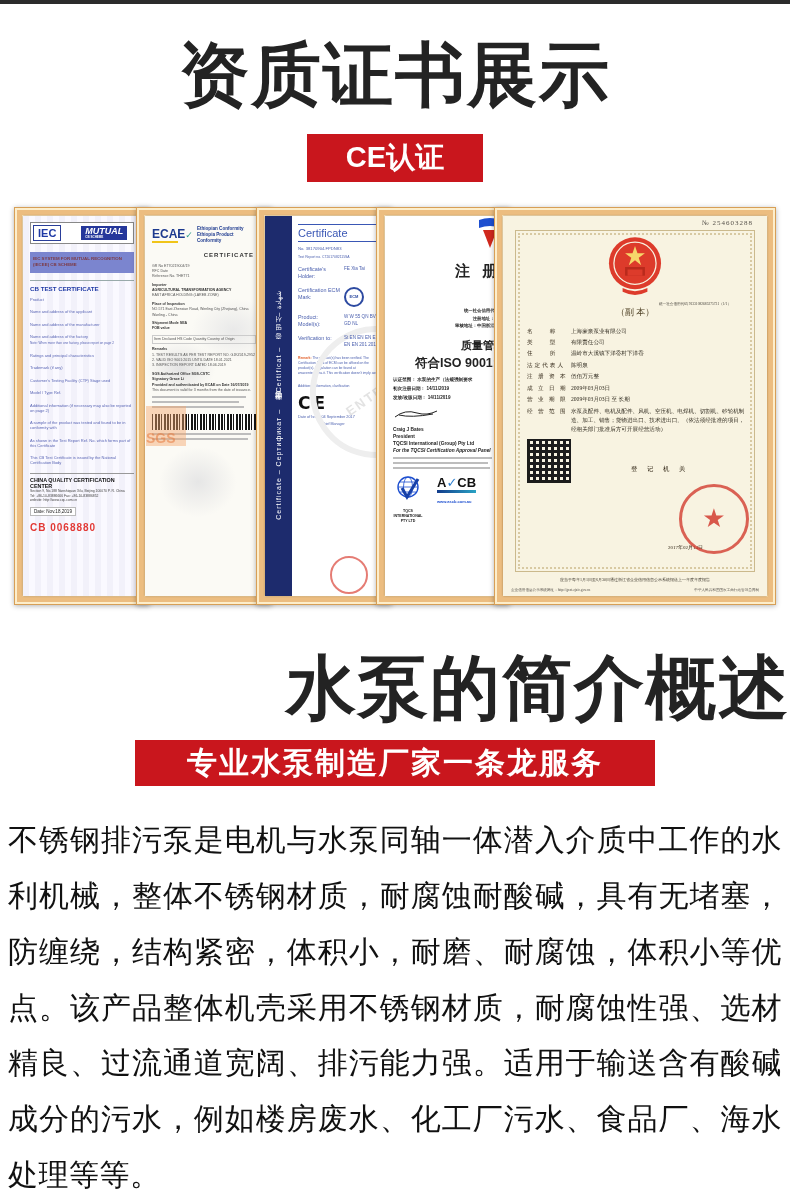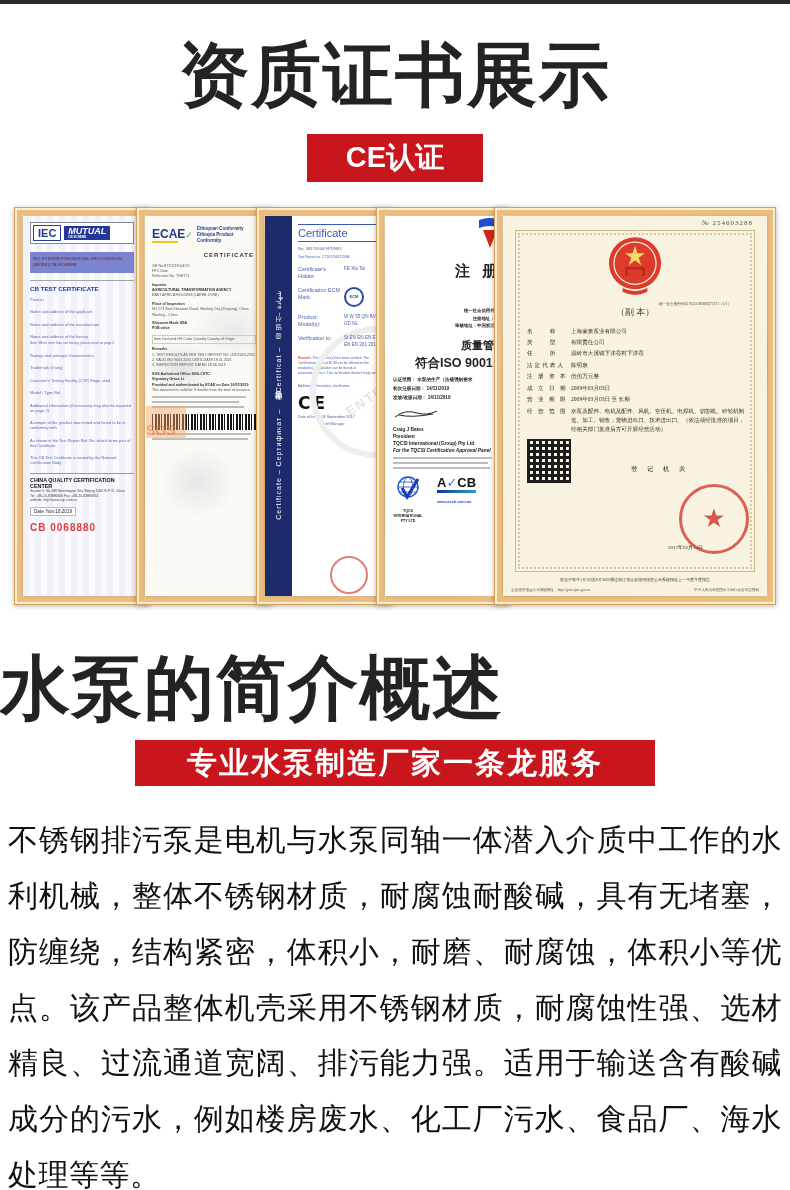--- a/index.html
+++ b/index.html
@@ -21,21 +21,21 @@
          box-shadow:0 0 2px rgba(0,0,0,.35);box-sizing:border-box;background:#fff;}
   .c1{left:14px;width:136px;z-index:1;}
   .c2{left:136px;width:136px;z-index:2;}
   .c3{left:256px;width:136px;z-index:3;}
   .c4{left:376px;width:134px;z-index:4;}
   .c5{left:494px;width:282px;z-index:5;}
   .bar{height:2px;background:#bdbdbd;margin:3px 0;}
   
   .p1{background:repeating-linear-gradient(90deg,#f2f1fa 0 6px,#faf9ff 6px 12px);
       padding:6px 7px;font-size:4px;color:#5a66b5;}
-  .iec-head{display:flex;gap:3px;border:1px solid #888;background:#fff;
+  .iec-head{display:flex;gap:20px;border:1px solid #888;background:#fff;
             padding:2px;align-items:center;}
   .iec-box{border:1px solid #2a3e9a;color:#1f3aa5;font-weight:700;font-size:11px;
            padding:1px 4px;background:#fff;}
   .iecee-box{background:#25379b;color:#fff;font-size:9px;font-style:italic;
              font-weight:700;padding:1px 4px;line-height:1;}
   .iecee-box em{display:block;font-size:3px;font-style:normal;}
   .iec-banner{margin-top:8px;background:#7b85cf;color:#7c3a44;font-size:4.4px;
               font-weight:700;padding:4px 3px;line-height:1.5;}
   .iec-title{color:#1f3aa5;font-weight:700;font-size:6.2px;margin:7px 0 5px;
              border-top:1px solid #9aa;padding-top:4px;}
@@ -60,21 +60,21 @@
   .ecae-logo u{display:block;height:2px;background:#f0c419;width:26px;
                text-decoration:none;}
   .ecae-org{color:#1d3a8f;font-weight:700;font-size:4.6px;line-height:1.3;}
   .ecae-cert{font-weight:700;color:#333;font-size:6px;text-align:right;
              margin:8px 2px 6px 0;letter-spacing:1px;}
   .e-line{font-size:3.6px;line-height:1.5;color:#555;}
   .e-bold{font-weight:700;color:#333;}
   .barcode{height:16px;margin:6px 0 2px;position:relative;
      background:repeating-linear-gradient(90deg,#151515 0 1px,#fff 1px 3px,
        #151515 3px 5px,#fff 5px 6px,#151515 6px 8px,#fff 8px 9px);}
-  .sgs{position:absolute;left:-6px;top:-8px;width:40px;height:32px;
+  .sgs{position:absolute;left:-6px;top:-8px;width:40px;height:40px;
        background:rgba(244,166,108,.45);color:rgba(230,120,60,.55);
        font-size:14px;font-weight:800;display:flex;align-items:flex-end;}
   
   .p3{display:flex;}
   .ecm-side{width:27px;background:#1d2b6d;color:#fff;display:flex;
             align-items:center;justify-content:center;flex:none;}
   .ecm-vert{writing-mode:vertical-rl;transform:rotate(180deg);font-size:7px;
             letter-spacing:1px;white-space:nowrap;}
   .ecm-main{position:relative;flex:1;padding:8px 0 4px 6px;color:#4a5fae;
             overflow:hidden;}
@@ -143,21 +143,21 @@
   .seal{position:absolute;right:18px;bottom:42px;width:64px;height:64px;
         border:3px solid rgba(210,60,48,.8);border-radius:50%;
         display:flex;align-items:center;justify-content:center;}
   .seal .star{color:rgba(210,60,48,.85);font-size:26px;}
   .seal-date{position:absolute;right:64px;bottom:46px;font-size:5px;color:#2f2414;}
   .lic-notice{position:absolute;left:10px;right:10px;bottom:14px;font-size:4px;
               color:#3a3429;text-align:center;}
   .lic-foot{position:absolute;left:8px;right:8px;bottom:4px;display:flex;
             justify-content:space-between;font-size:3.6px;color:#55504a;}
   
-  .h2{margin:46px 0 0;text-align:left;font-size:70px;font-weight:900;
+  .h2{margin:46px 0 0;text-align:right;font-size:70px;font-weight:900;
       color:#232323;letter-spacing:2px;line-height:1.08;}
   .banner{width:520px;height:46px;margin:14px auto 0;background:#c9161d;
           color:#fff;font-size:30px;font-weight:700;letter-spacing:2px;
           display:flex;align-items:center;justify-content:center;}
   .para{margin:26px 8px 0;font-size:30px;line-height:1.86;color:#111;
         letter-spacing:0.5px;text-align:justify;}
 </style>
 </head>
 <body>
 

